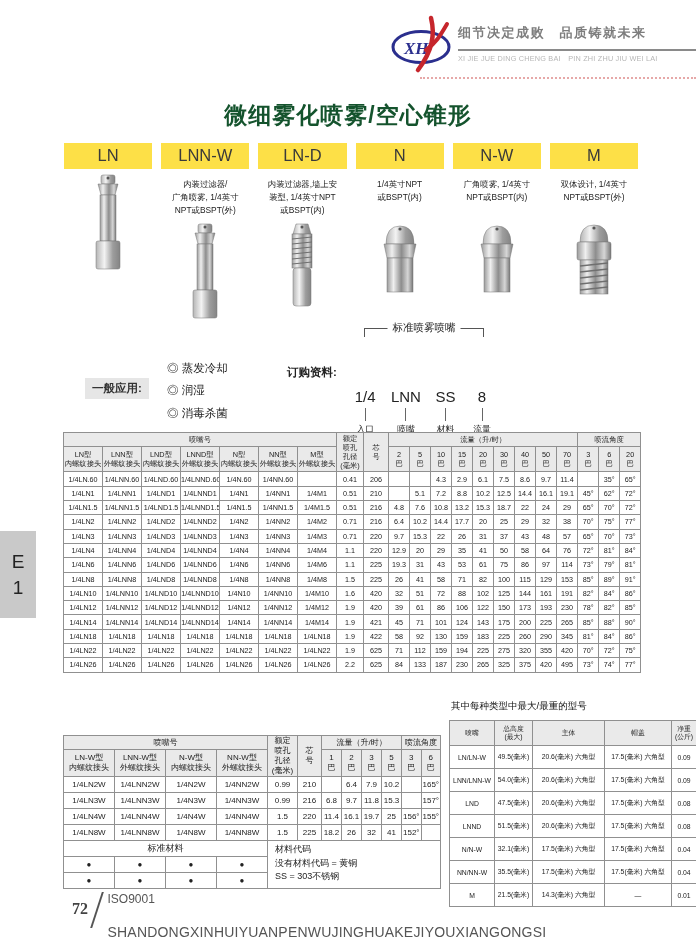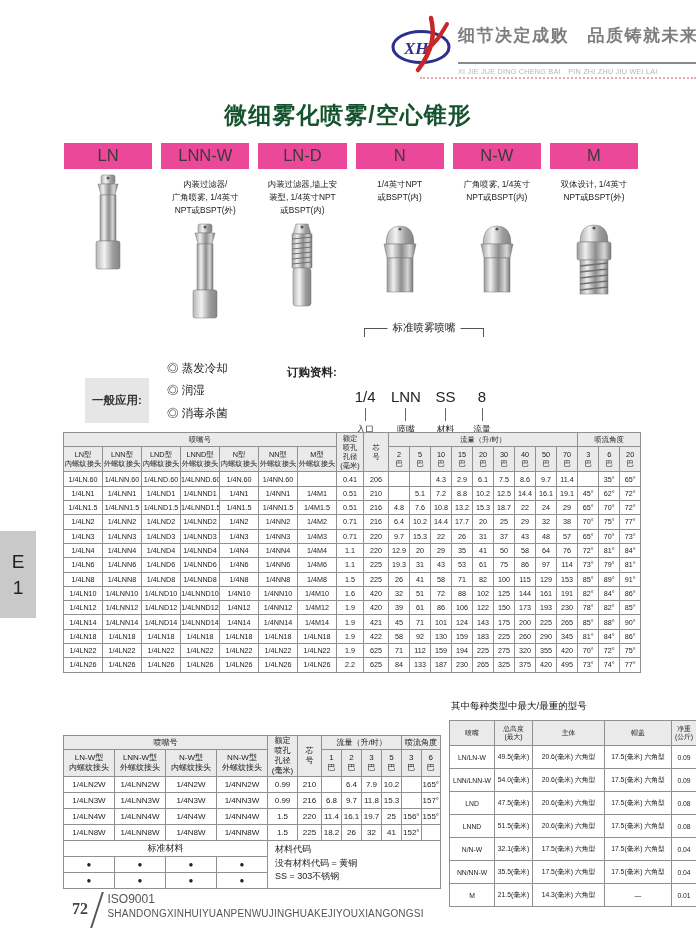--- a/index.html
+++ b/index.html
@@ -1,36 +1,36 @@
 <!DOCTYPE html>
 <html><head>
 <meta charset="utf-8">
 <style>
   html,body{margin:0;padding:0;background:#fff;}
   .page{position:relative;width:696px;height:950px;background:#fff;overflow:hidden;
         font-family:"Liberation Sans",sans-serif;color:#333;}
   
   .logo{position:absolute;left:391px;top:14px;width:68px;height:62px;}
   .slogan-block{position:absolute;left:458px;top:24px;width:240px;}
-  .slogan-cn{font-size:17px;font-weight:bold;color:#7d7d7d;letter-spacing:1.5px;
-             padding-bottom:15px;border-bottom:2px solid #8a8a8a;white-space:nowrap;}
+  .slogan-cn{font-size:13px;font-weight:bold;color:#7d7d7d;letter-spacing:1.5px;
+             padding-bottom:7px;border-bottom:2px solid #8a8a8a;white-space:nowrap;}
   .slogan-py{font-size:7.3px;color:#b7b7b7;margin-top:3px;letter-spacing:.2px;white-space:nowrap;}
   .red-rule{position:absolute;left:420px;right:0;top:77px;border-top:2px dotted #e6a8a8;}
   
   .page-title{position:absolute;left:0;top:100px;width:100%;text-align:center;
               font-size:23px;font-weight:bold;color:#14532d;letter-spacing:1px;}
   
   .products{position:absolute;left:64px;top:143px;width:574px;display:flex;gap:9px;}
   .product{flex:1;text-align:center;}
-  .pname{background:#ec4899;font-size:16.5px;color:#3a3a3a;padding:3px 4px 4px;}
+  .pname{background:#fde047;font-size:16.5px;color:#3a3a3a;padding:3px 4px 4px;}
   .pdesc{font-size:8.4px;margin-top:9px;white-space:pre-line;line-height:1.55;color:#222;min-height:40px;}
   .pimg{margin-top:4px;height:100px;display:flex;justify-content:center;align-items:flex-start;}
   
   .app-label{position:absolute;left:85px;top:378px;background:#e6e6e6;color:#333;
-             font-size:11.5px;font-weight:bold;padding:15px 7px;}
+             font-size:11.5px;font-weight:bold;padding:3px 7px;}
   .app-items{position:absolute;left:167px;top:357px;font-size:11.5px;color:#222;line-height:1.95;}
   .order-label{position:absolute;left:287px;top:365px;font-size:11.5px;font-weight:bold;color:#222;}
   .order-diagram{position:absolute;left:352px;top:328px;width:142px;}
   .bracket{position:relative;height:8px;margin:0 10px 0 12px;
            border-top:1.5px solid #555;border-left:1.5px solid #555;border-right:1.5px solid #555;}
   .bracket-label{position:absolute;left:50%;top:-8px;transform:translateX(-50%);
                  background:#fff;padding:0 5px;font-size:10.5px;color:#222;white-space:nowrap;}
   .order-codes{display:flex;justify-content:space-between;margin-top:7px;}
   .order-col{text-align:center;min-width:24px;}
   .ocode{font-size:15px;color:#222;margin-top:44px;}
@@ -63,21 +63,21 @@
   
   .side-tab{position:absolute;left:0;top:531px;width:36px;height:87px;background:#c9c9c9;
             display:flex;flex-direction:column;align-items:center;justify-content:center;
             font-size:19px;color:#222;line-height:1.35;}
   
   .footer{position:absolute;left:72px;top:892px;display:flex;align-items:flex-start;}
   .pageno{font-family:"Liberation Serif",serif;font-weight:bold;font-size:16px;color:#444;
           margin-top:8px;}
   .fslash{width:1.5px;height:36px;background:#555;transform:skewX(-18deg);margin:0 10px 0 8px;}
   .fcert{font-size:12px;color:#555;}
-  .fcompany{font-size:10px;color:#555;letter-spacing:.2px;margin-top:2px;}
+  .fcompany{font-size:14px;color:#555;letter-spacing:.2px;margin-top:18px;}
 </style>
 </head>
 <body>
 
 <div class="page">
 
   <svg width="0" height="0" style="position:absolute">
     <defs>
       <linearGradient id="metal" x1="0" y1="0" x2="1" y2="0">
         <stop offset="0" stop-color="#9a9a9a"></stop>

